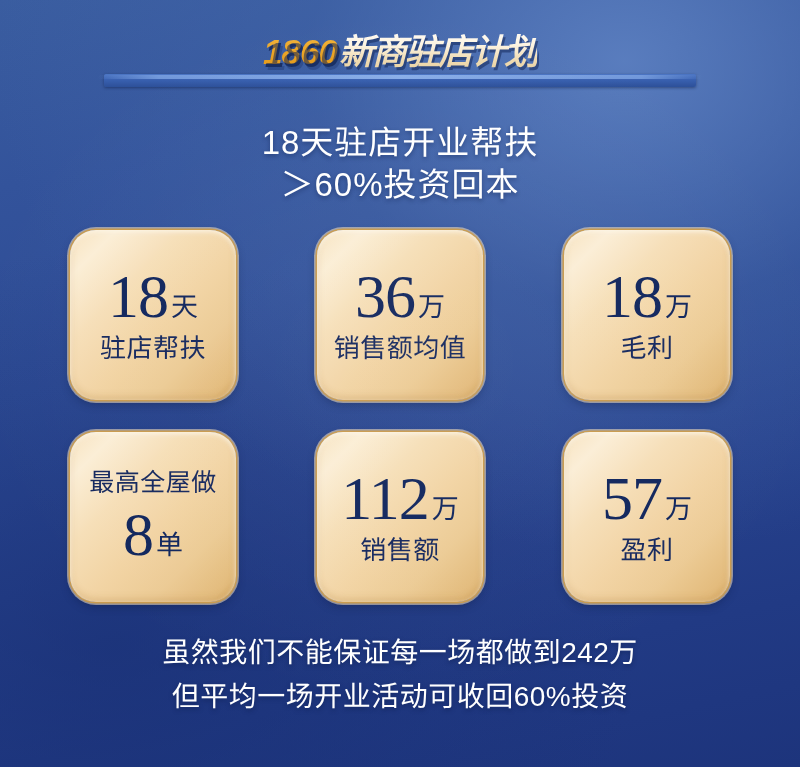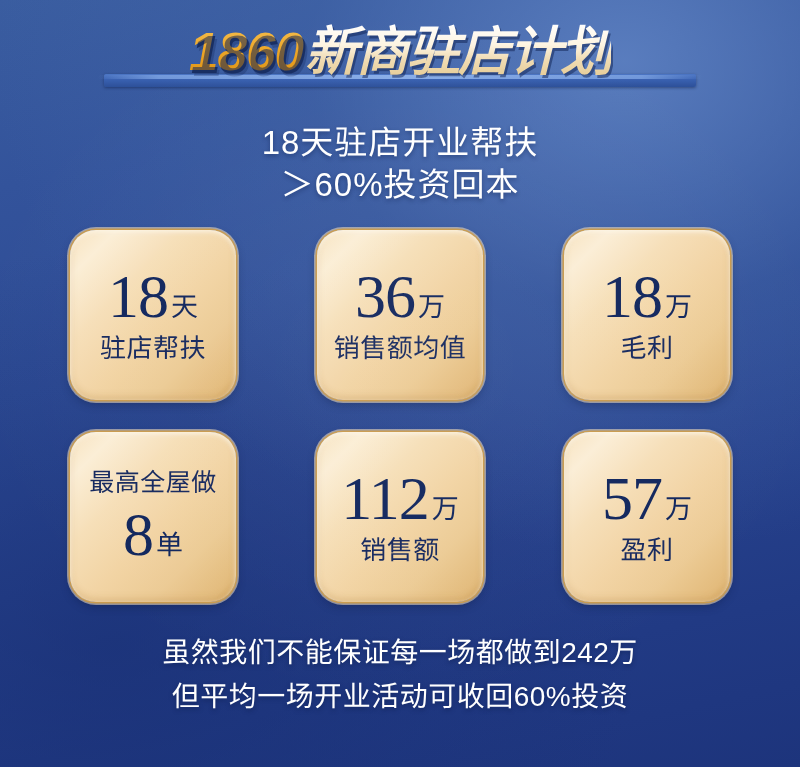--- a/index.html
+++ b/index.html
@@ -84,21 +84,21 @@
       rgba(130,168,230,0.75) 90%,
       rgba(110,150,220,0) 100%);
     border-radius: 2px;
   }
   .title-text {
     position: absolute;
     left: 0;
     top: 0;
     width: 800px;
     text-align: center;
-    font-size: 53px;
+    font-size: 35px;
     line-height: 60px;
     font-weight: bold;
     font-style: italic;
     letter-spacing: -1px;
     white-space: nowrap;
     z-index: 3;
     text-decoration: underline;
   }
   .title-num {
     display: inline-block;

